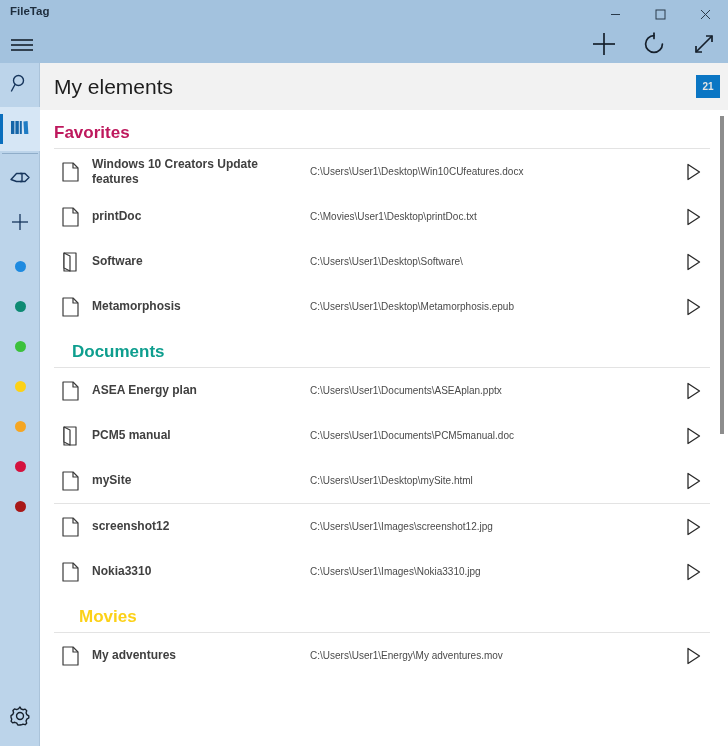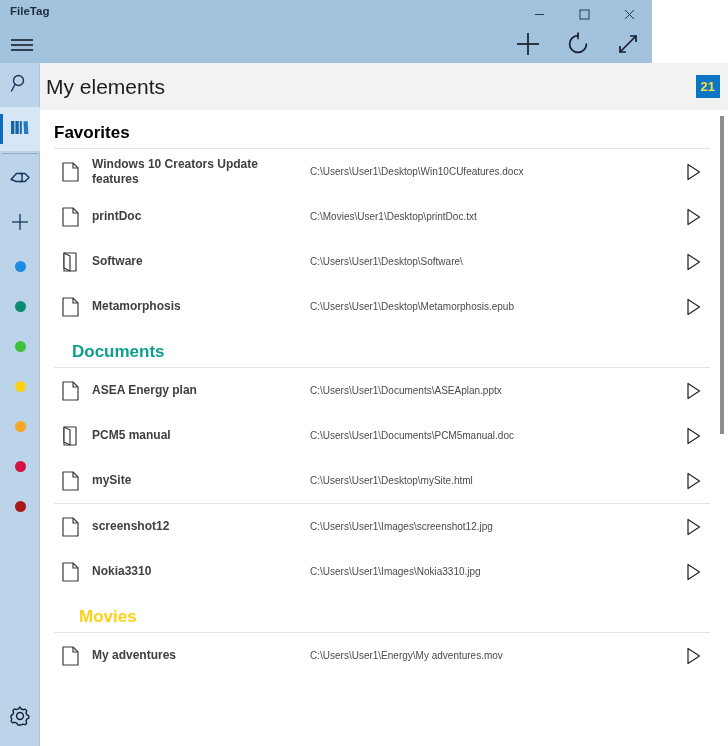--- a/index.html
+++ b/index.html
@@ -12,21 +12,21 @@
   }
   #app {
     position: relative;
     width: 728px; height: 746px;
     background: #ffffff;
   }
 
   
   .titlebar {
     position: absolute; left: 0; top: 0;
-    width: 652px; height: 63px;
+    width: 728px; height: 63px;
     background: #a3c2de;
   }
   .titlebar-title {
     position: absolute; left: 10px; top: 5px;
     font-size: 11.5px; font-weight: 700;
     color: #1e2d3d;
     letter-spacing: 0px;
   }
   .wincontrols {
     position: absolute; right: 0; top: 0;
@@ -97,30 +97,30 @@
   }
 
   
   .pageheader {
     position: absolute; left: 40px; top: 63px;
     width: 688px; height: 47px;
     background: #f2f2f2;
     display: flex; align-items: center;
   }
   .pageheader-title {
-    margin-left: 6px;
+    margin-left: 14px;
     font-size: 21px; font-weight: 400;
     color: #1d1d1d;
   }
   .count-badge {
     position: absolute; right: 8px; top: 12px;
     min-width: 24px; height: 23px;
     background: #0b76c4;
-    color: #fde047;
-    font-size: 13px; font-weight: 600;
+    color: #e5e5e5;
+    font-size: 10px; font-weight: 600;
     display: flex; align-items: center; justify-content: center;
     padding: 0 5px;
   }
 
   
   .content {
     position: absolute; left: 40px; top: 110px;
     width: 688px; height: 636px;
     background: #ffffff;
     overflow: hidden;
@@ -307,21 +307,21 @@
       </span>
     </div>
   </div>
 
   <div class="pageheader">
     <div class="pageheader-title">My elements</div>
     <div class="count-badge">21</div>
   </div>
 
   <div class="content" id="content">
-      <div class="section-title" style="color: #000000;">Favorites</div>
+      <div class="section-title" style="color: #be185d;">Favorites</div>
       <div class="section-rule"></div>
       <div class="row">
         <div class="row-icon">
           <svg width="17" height="20" viewBox="0 0 17 20" aria-hidden="true">
             <path d="M1 1 H11 L16 6 V19 H1 Z" fill="#ffffff" stroke="#3a3a3a" stroke-width="1.2" stroke-linejoin="round"></path>
             <path d="M11 1 V6 H16" fill="none" stroke="#3a3a3a" stroke-width="1.2" stroke-linejoin="round"></path>
           </svg>
         </div>
         <div class="row-name">Windows 10 Creators Update features</div>
         <div class="row-path">C:\Users\User1\Desktop\Win10CUfeatures.docx</div>

